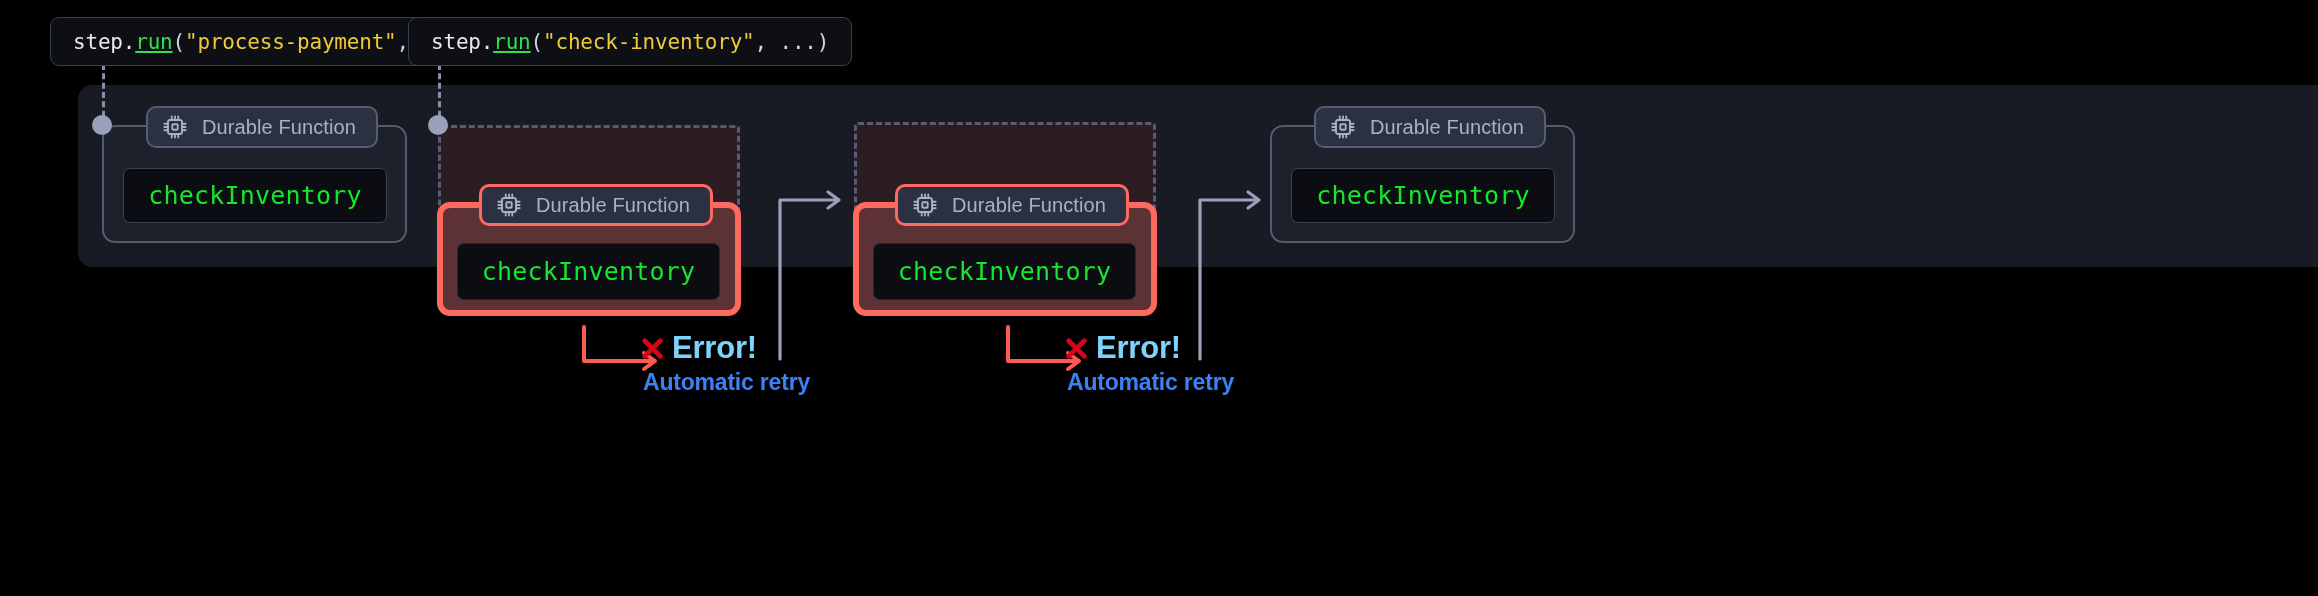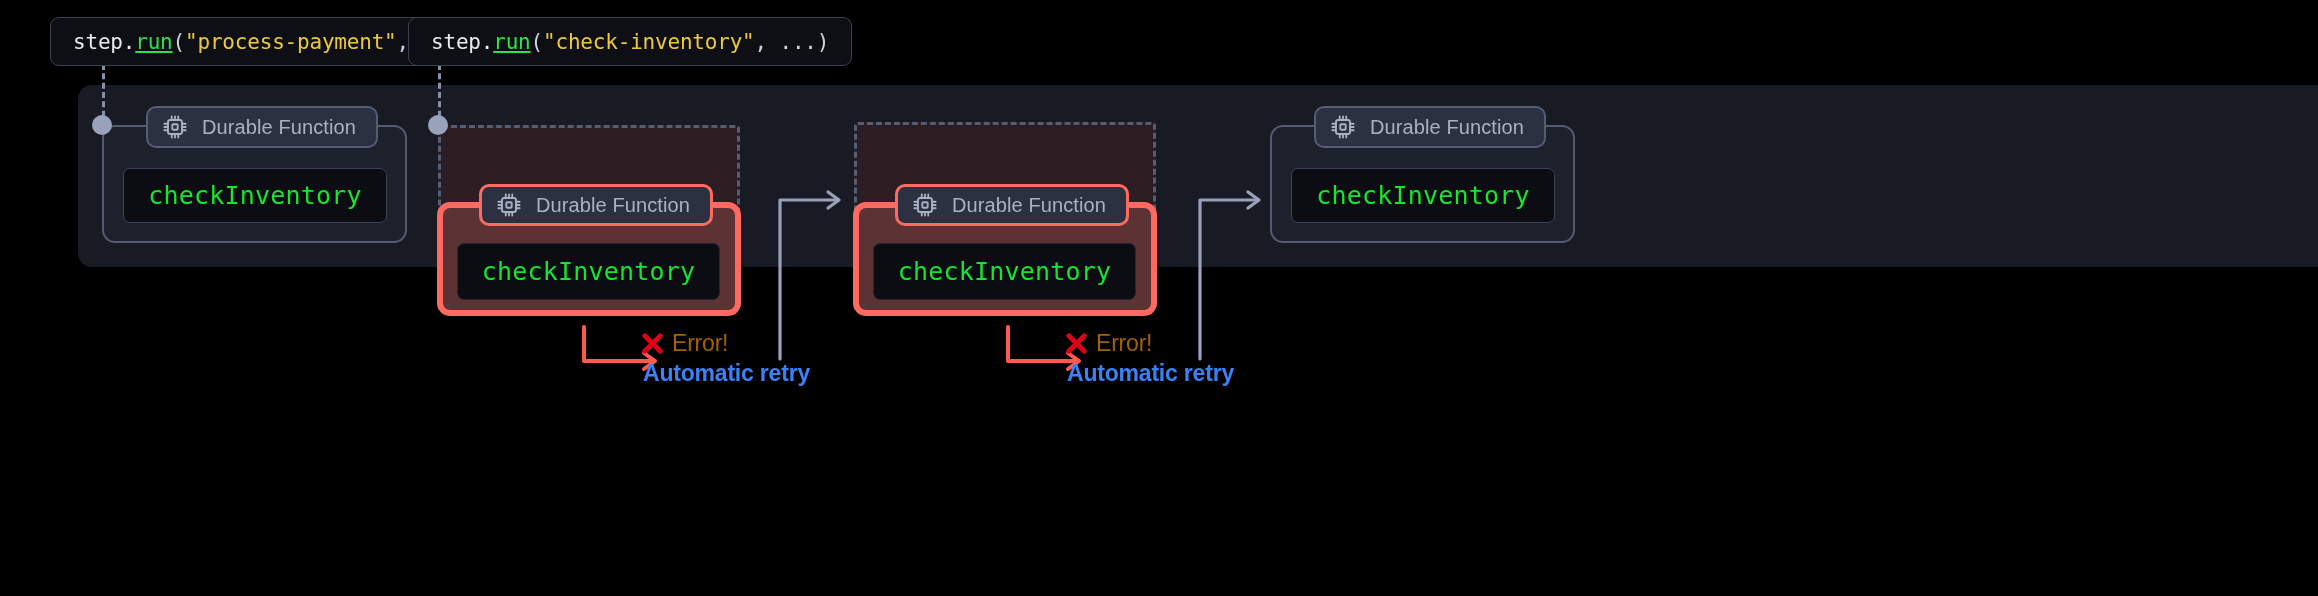--- a/index.html
+++ b/index.html
@@ -140,23 +140,23 @@
   
   .err-group { position: absolute; z-index: 45; }
   .err-line1 {
     display: flex;
     align-items: center;
     gap: 7px;
     white-space: nowrap;
   }
   .err-x { width: 25px; height: 25px; display: block; flex: 0 0 auto; }
   .err-title {
-    font-size: 23px;
-    font-weight: normal;
-    color: #a16207;
+    font-size: 31px;
+    font-weight: bold;
+    color: #7dd3fc;
     letter-spacing: -0.2px;
   }
   .err-sub {
     font-size: 23px;
     font-weight: bold;
     color: #3b82f6;
     letter-spacing: -0.2px;
     white-space: nowrap;
     margin-top: 3px;
     margin-left: 3px;

